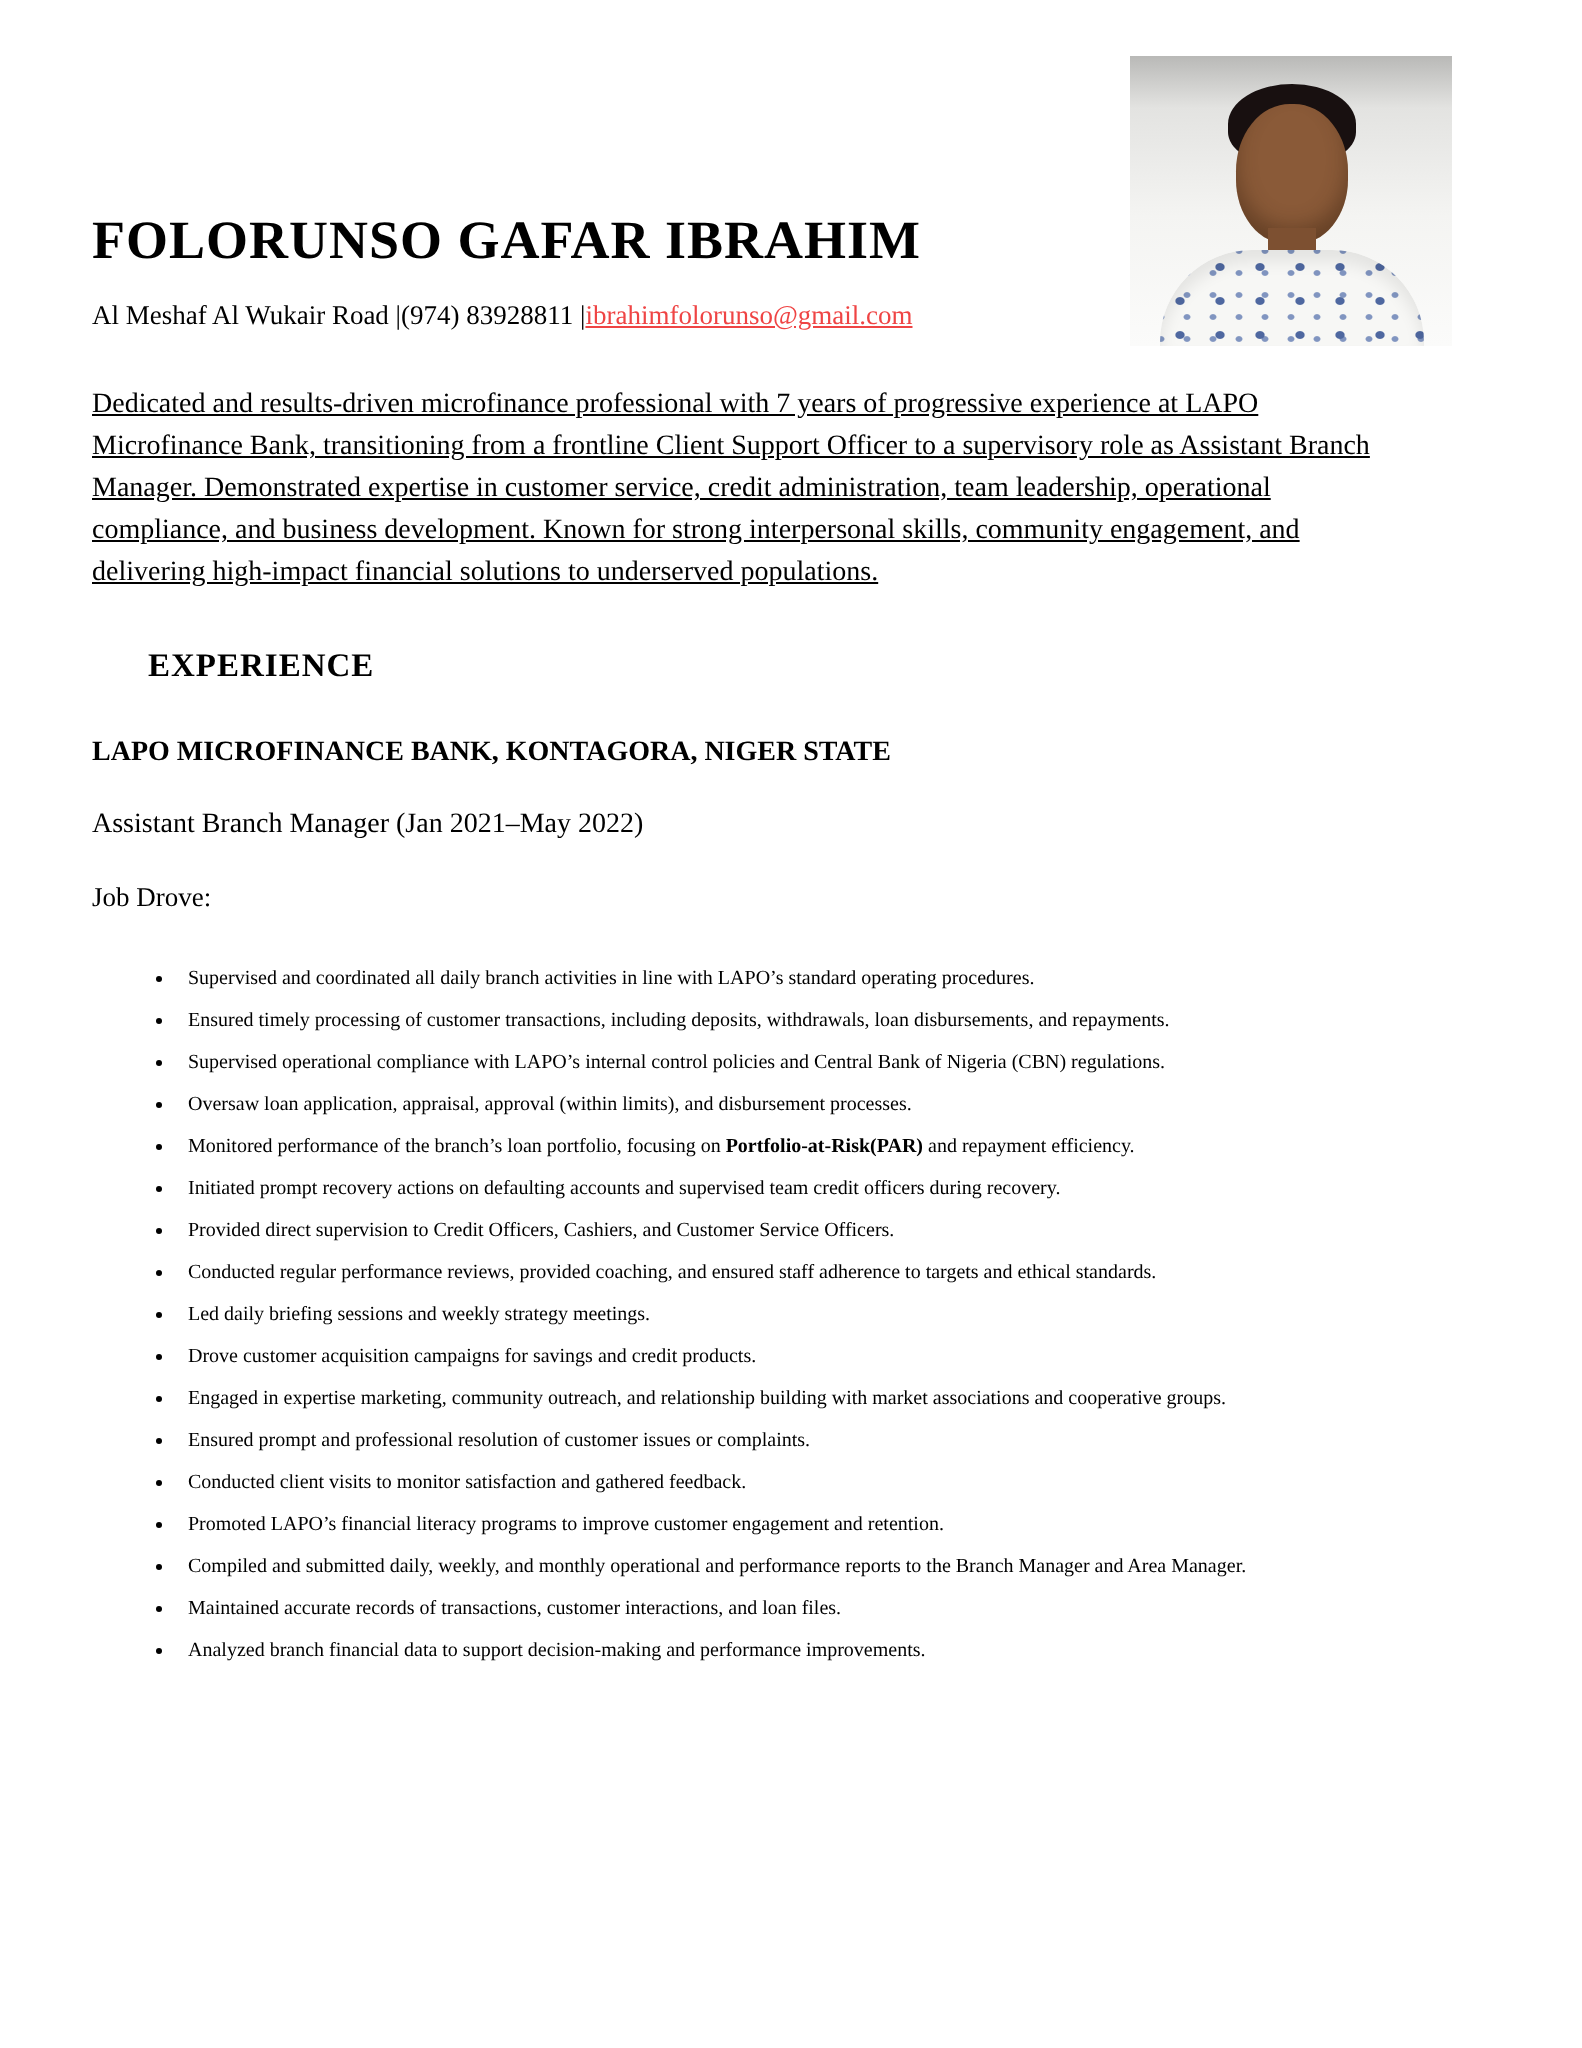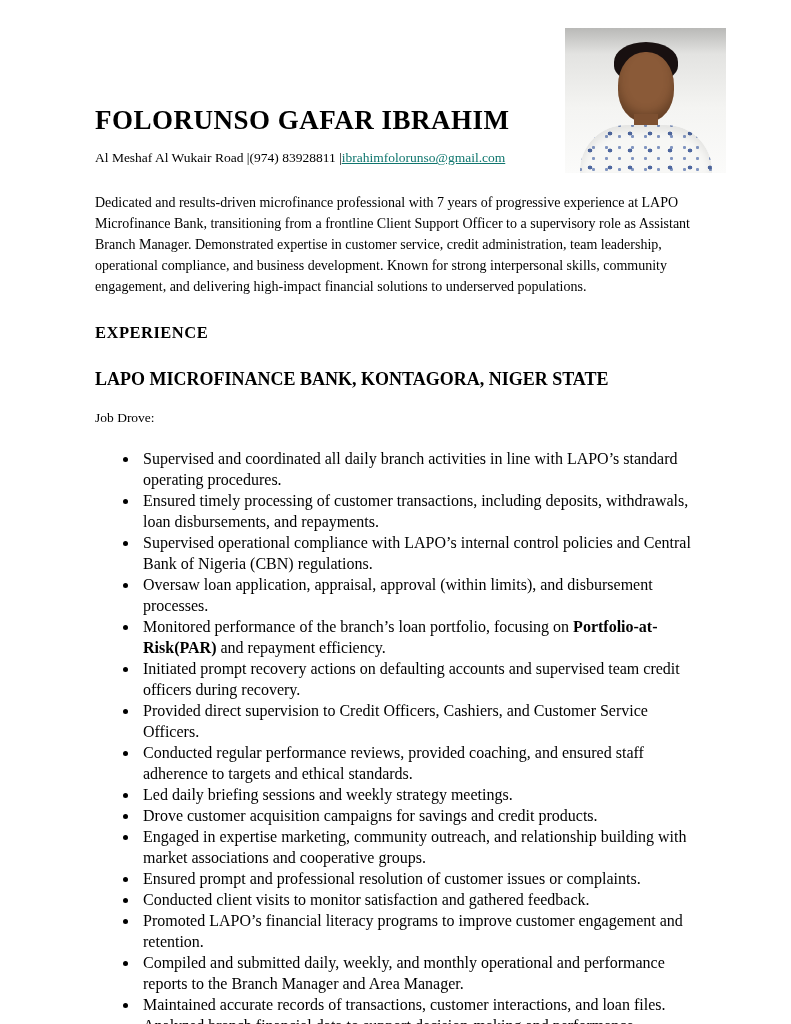--- a/index.html
+++ b/index.html
@@ -7,21 +7,21 @@
   body {
     font-family: "Liberation Serif", "DejaVu Serif", serif;
     color: #000000;
   }
   .page {
     position: relative;
     width: 791px;
     height: 1024px;
     margin: 0 auto;
     background: #ffffff;
-    padding: 105px 95px 40px 95px;
+    padding: 105px 95px 40px 46px;
     overflow: hidden;
   }
 
   
   .photo {
     position: absolute;
     top: 28px;
     right: 65px;
     width: 161px;
     height: 145px;
@@ -72,56 +72,58 @@
     font-size: 27px;
     font-weight: bold;
     letter-spacing: .5px;
     margin-bottom: 14px;
   }
   .contact {
     font-size: 13.5px;
     margin-bottom: 26px;
   }
   .contact a {
-    color: #0f766e;
+    color: #ef4444;
     text-decoration: underline;
   }
 
   
   .summary {
     font-size: 14px;
     line-height: 21px;
     margin-bottom: 26px;
     text-align: left;
+    text-decoration: underline;
   }
 
   
   .section-heading {
     font-size: 16.5px;
     font-weight: bold;
     letter-spacing: .5px;
     margin-bottom: 26px;
+    margin-left: 28px;
   }
   .employer {
-    font-size: 18px;
+    font-size: 14px;
     font-weight: bold;
     margin-bottom: 20px;
   }
   .role {
     font-size: 14px;
     margin-bottom: 20px;
   }
   .duties-label {
     font-size: 13.5px;
     margin-bottom: 16px;
   }
   ul.duties {
     margin-left: 44px;
     padding-top: 6px;
-    font-size: 16px;
+    font-size: 10px;
     line-height: 21px;
   }
   ul.duties li {
     padding-left: 4px;
     margin-bottom: 0;
   }
   ul.duties li b { font-weight: bold; }
 </style>
 </head>
 <body>
@@ -140,20 +142,21 @@
   <div class="contact">
     <span>Al Meshaf Al Wukair Road |(974) 83928811 |</span><a href="#">ibrahimfolorunso@gmail.com</a>
   </div>
 
   <p class="summary">Dedicated and results-driven microfinance professional with 7 years of progressive experience at LAPO Microfinance Bank, transitioning from a frontline Client Support Officer to a supervisory role as Assistant Branch Manager. Demonstrated expertise in customer service, credit administration, team leadership, operational compliance, and business development. Known for strong interpersonal skills, community engagement, and delivering high-impact financial solutions to underserved populations.</p>
 
   <h2 class="section-heading">EXPERIENCE</h2>
 
   <div class="employer">LAPO MICROFINANCE BANK, KONTAGORA, NIGER STATE</div>
 
+  <div class="role">Assistant Branch Manager (Jan 2021–May 2022)</div>
 
   <div class="duties-label">Job Drove:</div>
 
   <ul class="duties">
       <li>Supervised and coordinated all daily branch activities in line with LAPO’s standard operating procedures.</li>
       <li>Ensured timely processing of customer transactions, including deposits, withdrawals, loan disbursements, and repayments.</li>
       <li>Supervised operational compliance with LAPO’s internal control policies and Central Bank of Nigeria (CBN) regulations.</li>
       <li>Oversaw loan application, appraisal, approval (within limits), and disbursement processes.</li>
       <li>Monitored performance of the branch’s loan portfolio, focusing on <b>Portfolio-at-Risk(PAR)</b> and repayment efficiency.</li>
       <li>Initiated prompt recovery actions on defaulting accounts and supervised team credit officers during recovery.</li>

